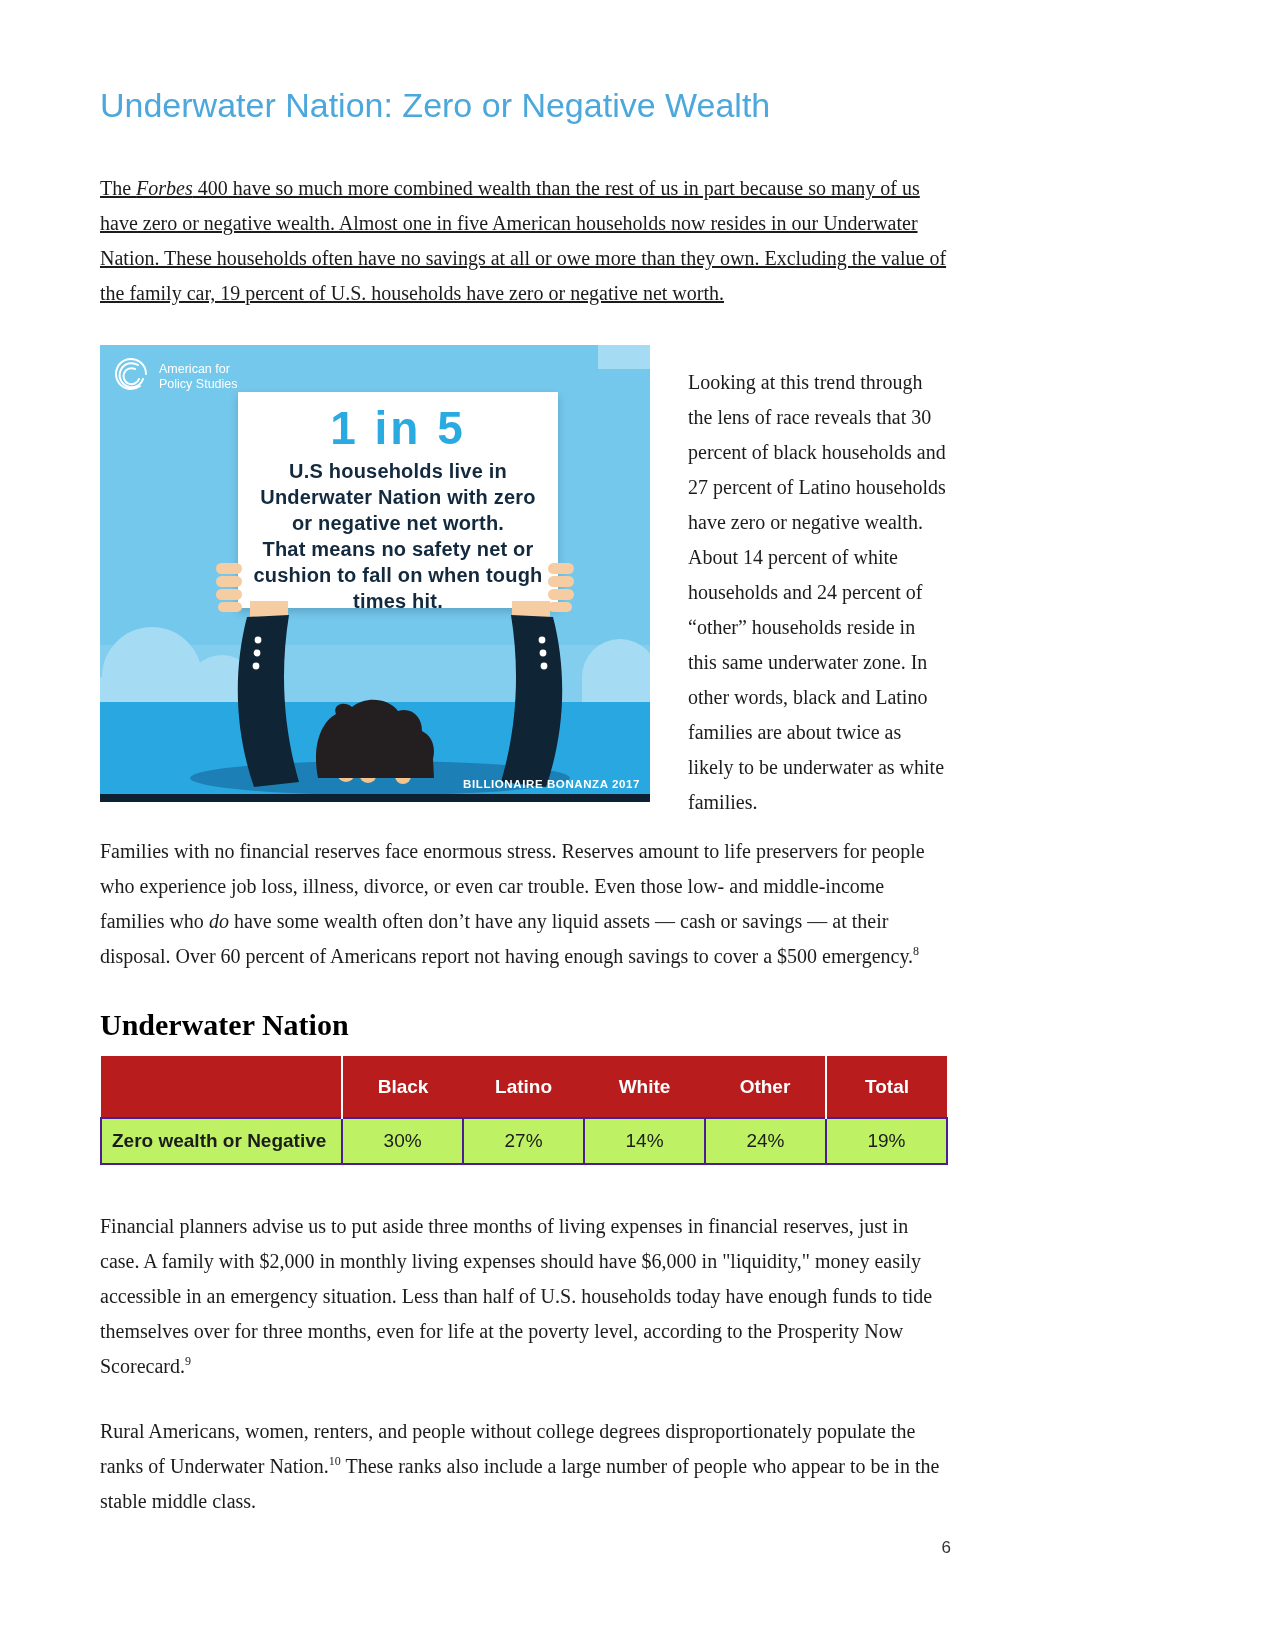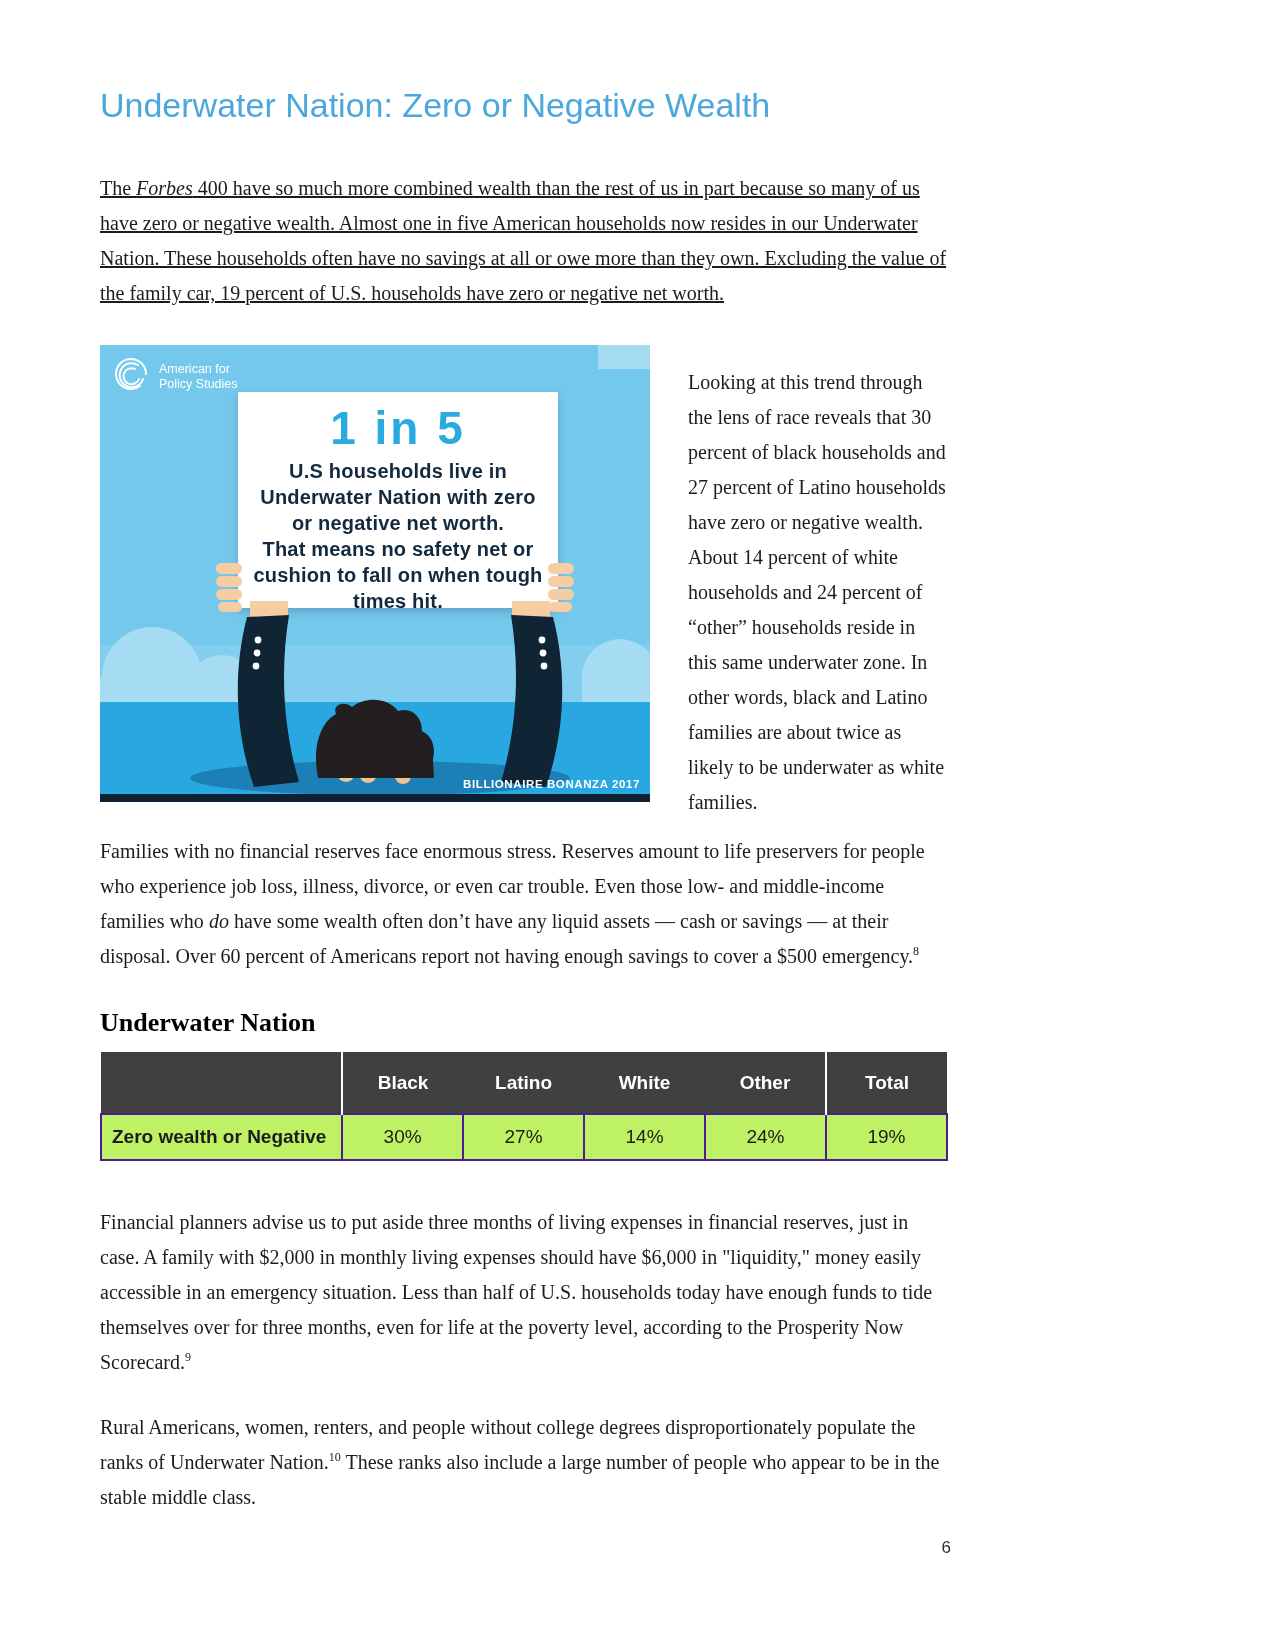--- a/index.html
+++ b/index.html
@@ -29,29 +29,29 @@
   }
   .headline { font-size:46px; font-weight:bold; color:#29ABE2; letter-spacing:3px; line-height:1.05; margin-bottom:6px; }
   .sign-line { font-size:20px; font-weight:bold; color:#13293E; line-height:26px; letter-spacing:.2px; }
   .logo { position:absolute; left:12px; top:12px; z-index:4; display:flex; gap:7px; color:#fff; font-family:"Liberation Sans", sans-serif; }
   .logo-text { font-size:12.5px; line-height:15px; padding-top:5px; }
   .caption { position:absolute; right:10px; bottom:12px; z-index:4; color:#fff;
     font-family:"Liberation Sans", sans-serif; font-weight:bold; font-size:11.5px; letter-spacing:.6px; }
 
   
   .reserves-p { margin-top:14px; }
-  .section-heading { font-family:"Liberation Serif", serif; font-weight:bold; font-size:26px; color:#000; margin:34px 0 14px 0; }
+  .section-heading { font-family:"Liberation Serif", serif; font-weight:bold; font-size:30px; color:#000; margin:34px 0 14px 0; }
   .planners-p { margin-top:44px; }
   .rural-p { margin-top:30px; }
   sup { font-size:12px; line-height:0; }
 
   
   .data-table { width:100%; border-collapse:collapse; table-layout:fixed;
     font-family:"Liberation Sans", sans-serif; font-size:19px; }
-  .data-table th { background:#404040; color:#fff; font-weight:bold; height:62px; text-align:center; }
+  .data-table th { background:#b91c1c; color:#fff; font-weight:bold; height:62px; text-align:center; }
   .data-table th.sep { border-left:2px solid #fff; }
   .data-table td { border:2px solid #4c1d95; height:46px; text-align:center; background:#bef264; }
   .data-table td.rowlabel { font-weight:bold; text-align:left; padding-left:10px; }
 
   .page-number { position:absolute; right:157px; top:1538px;
     font-family:"Liberation Sans", sans-serif; font-size:17px; color:#333; }
 </style>
 </head>
 <body>
 

